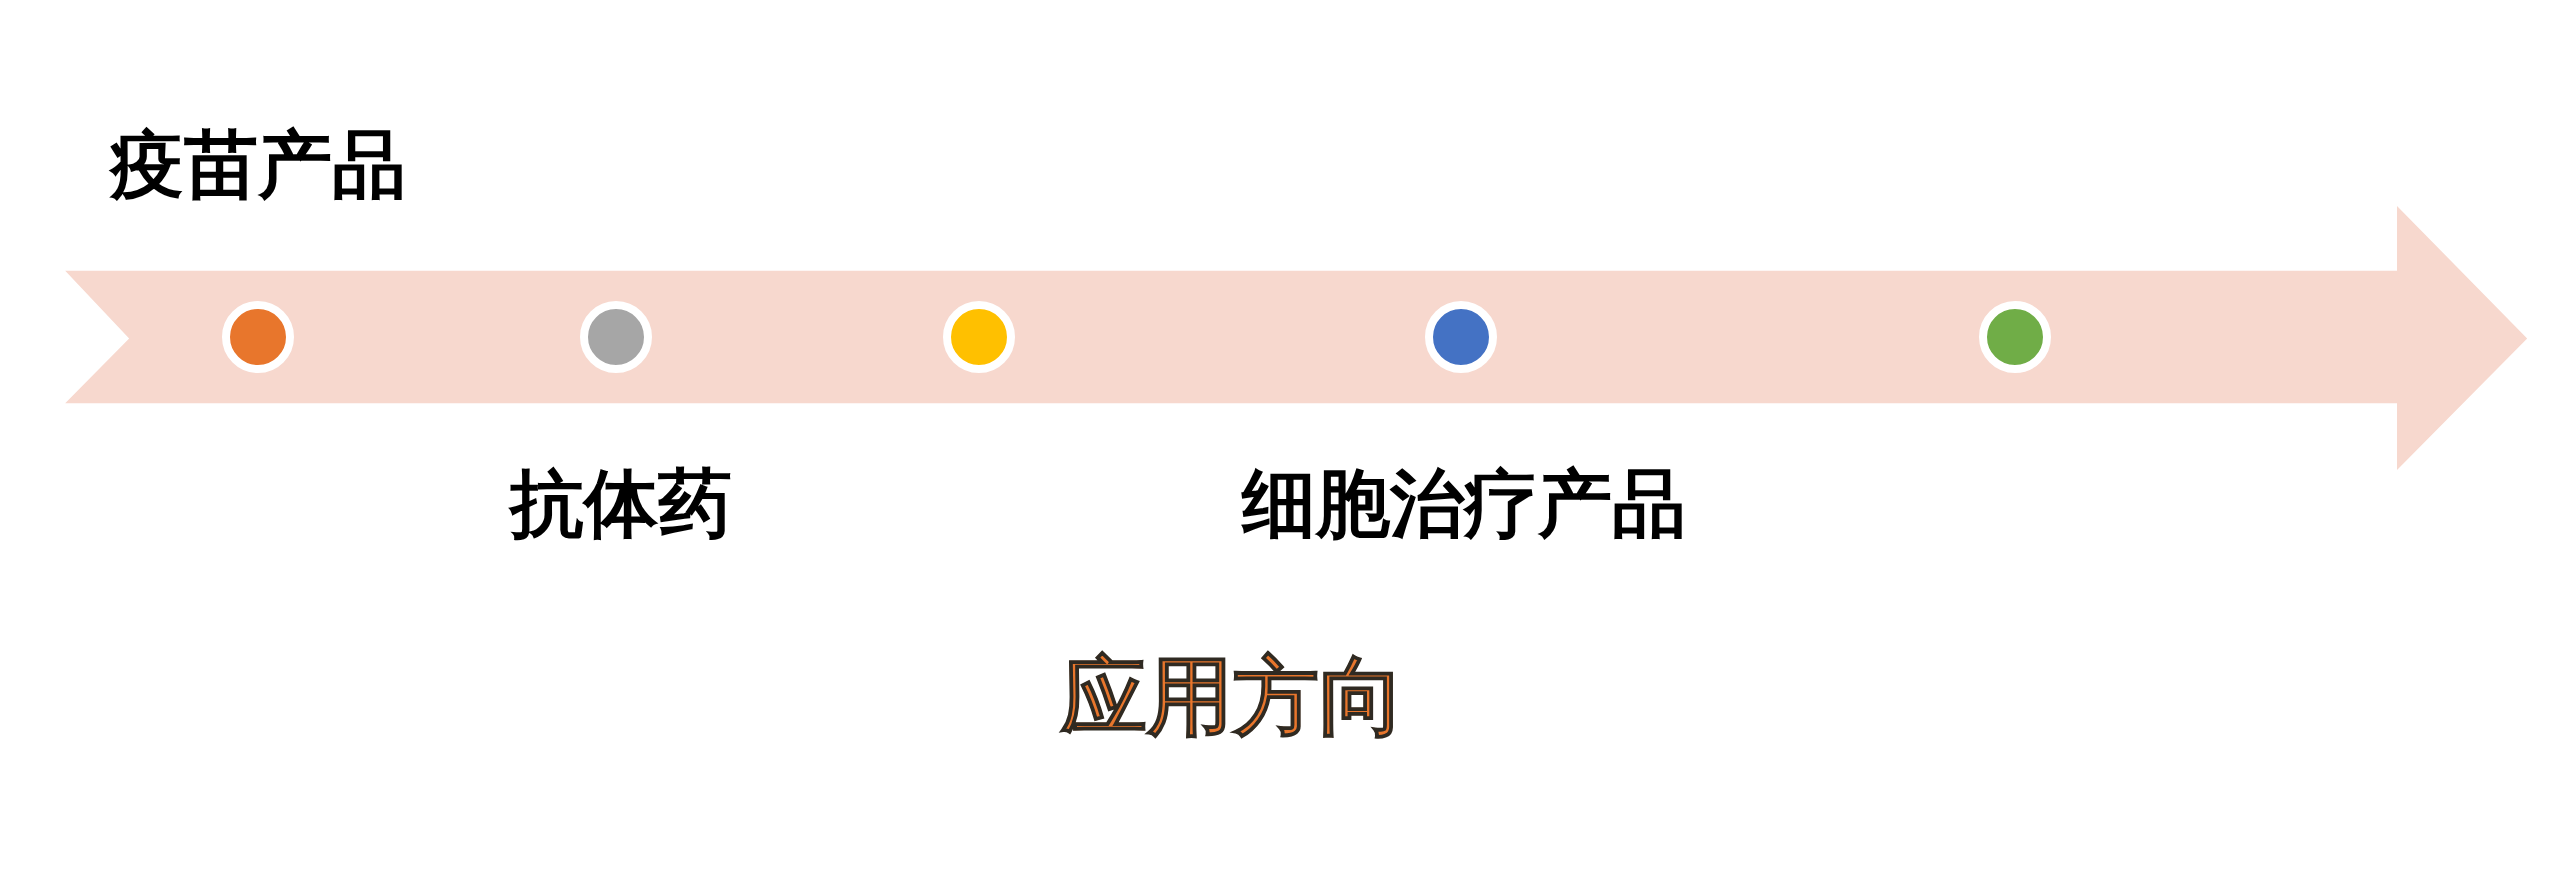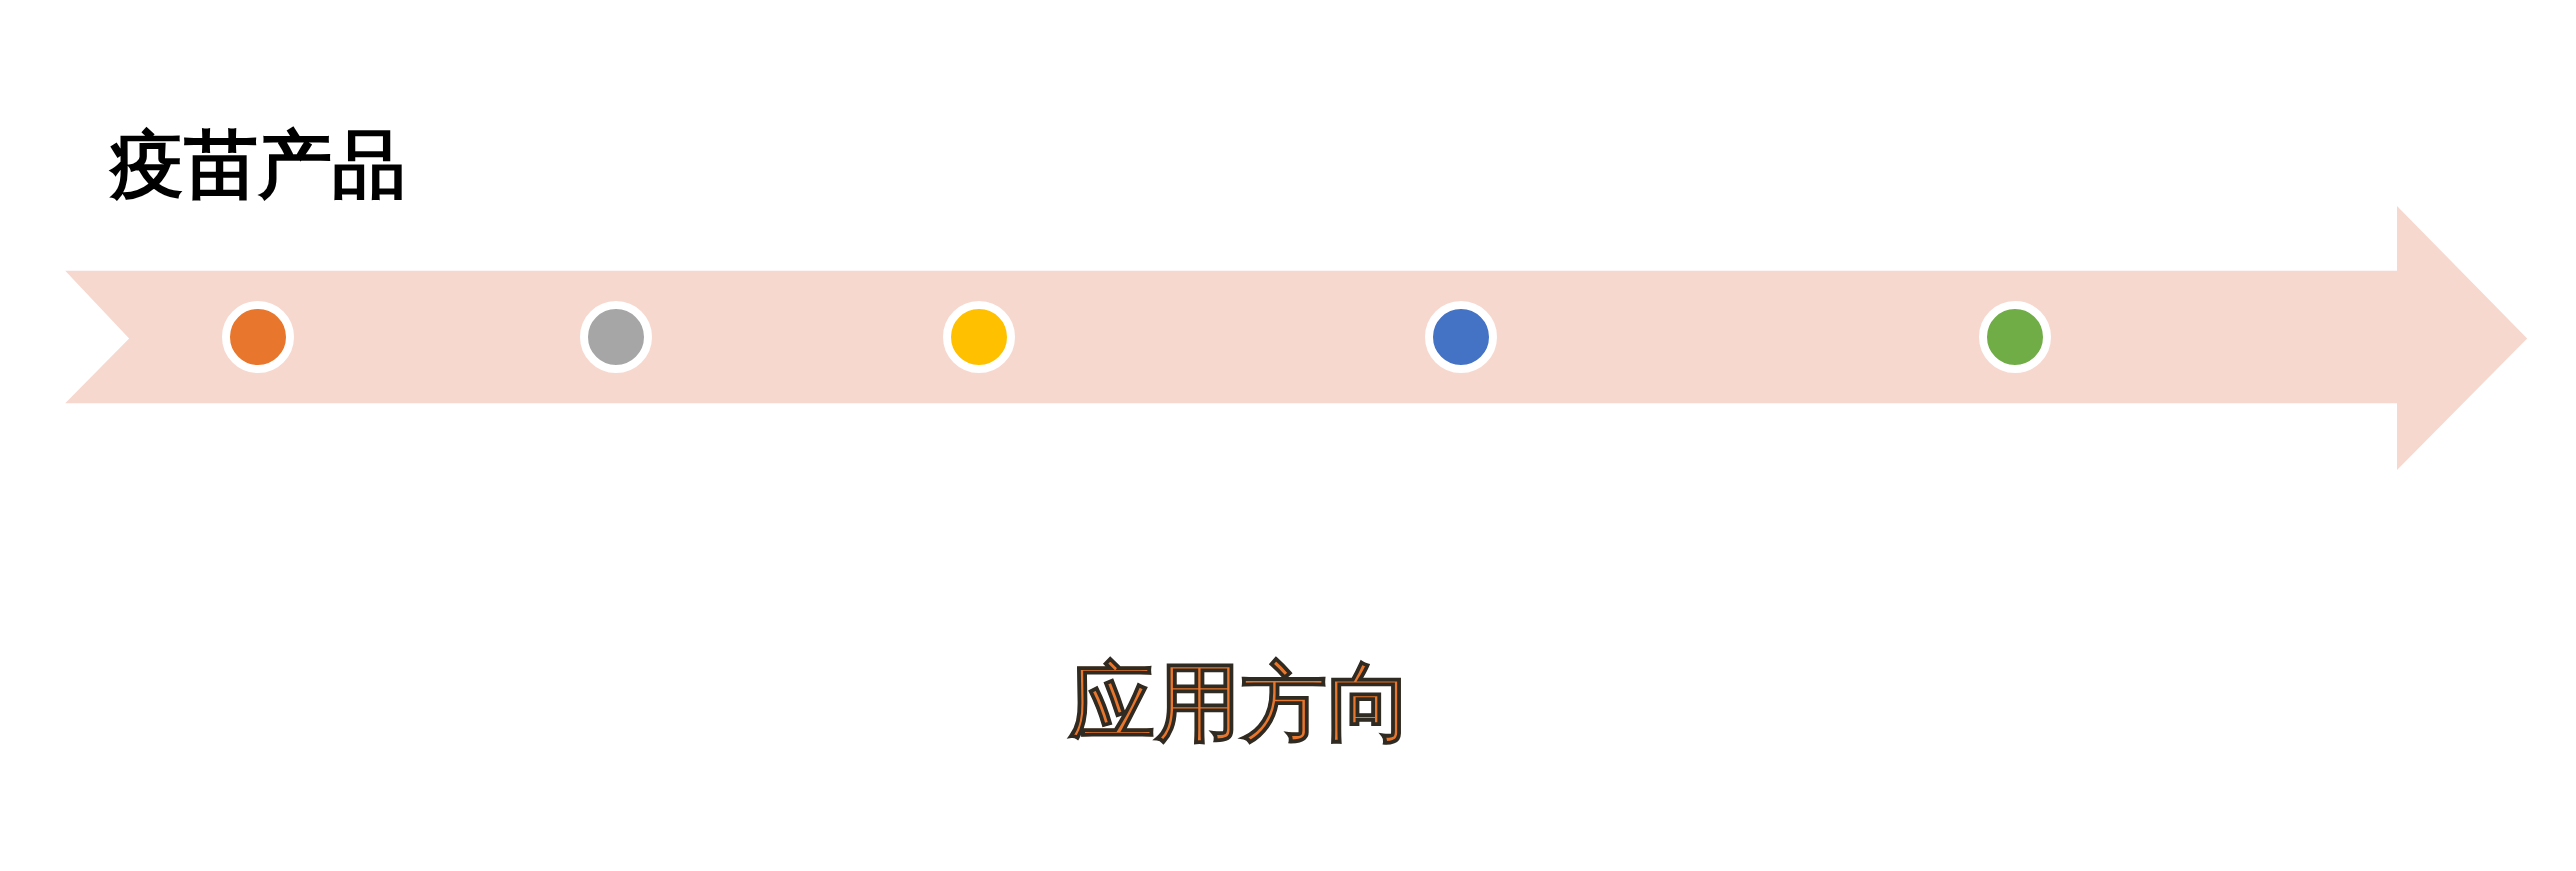--- a/index.html
+++ b/index.html
@@ -49,41 +49,42 @@
     position: absolute;
     white-space: nowrap;
     left: 1233px;
     top: 658px;
     transform: translateX(-50%);
     color: #E8762C;
     font-weight: bold;
     font-size: 86px;
     line-height: 91px;
     -webkit-text-stroke: 1.1px #2f2a22;
-    font-family: Liberation Serif, serif;
-    margin-left: 8px;
+    font-family: Liberation Mono, monospace;
   }
 </style>
 </head>
 <body>
 
 <div id="stage">
 
   <svg class="arrow-svg" viewBox="0 0 3462 1171" aria-hidden="true">
     <polygon fill="#F7D8CE" points="87,364 3222,364 3222,277 3397,455 3222,632 3222,542 87,542 173,455"></polygon>
   </svg>
 
   <div class="node-dot" style="left:222px; top:301px; background:#E8762C;"></div>
   <div class="node-dot" style="left:580px; top:301px; background:#A6A6A6;"></div>
   <div class="node-dot" style="left:943px; top:301px; background:#FFC000;"></div>
   <div class="node-dot" style="left:1425px; top:301px; background:#4472C4;"></div>
   <div class="node-dot" style="left:1979px; top:301px; background:#70AD47;"></div>
 
   <div class="label label-top" style="left:258px;">疫苗产品</div>
 
+  <div class="label label-bottom" style="left:621px;">抗体药</div>
 
 
+  <div class="label label-bottom" style="left:1464px;">细胞治疗产品</div>
 
 
   <div class="caption">应用方向</div>
 
 </div>
 
 
 </body></html>

